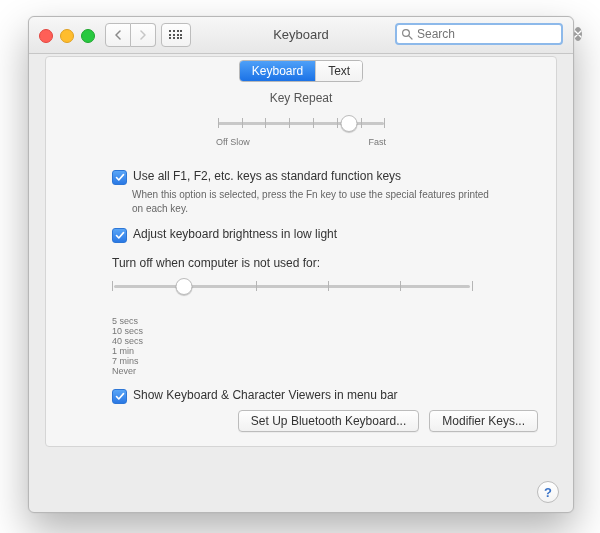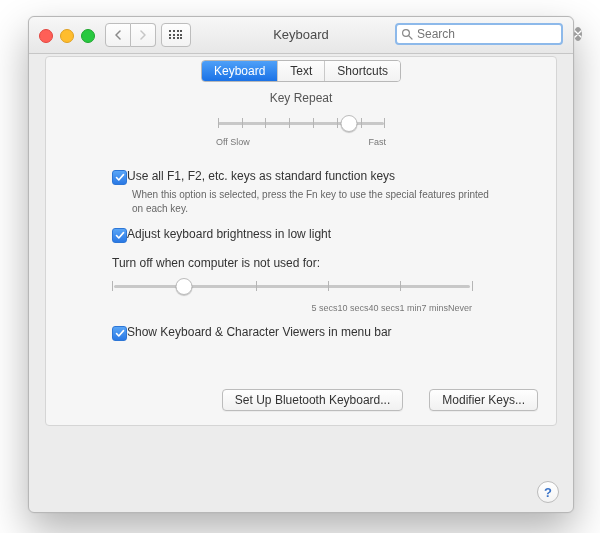--- a/index.html
+++ b/index.html
@@ -42,33 +42,33 @@
   .sliders{display:flex;justify-content:center;gap:60px;margin-top:8px;}
   .slblock{width:170px;text-align:center;}
   .slhead{color:#555;margin-bottom:8px;font-size:12px;}
   .track{position:relative;height:20px;}
   .rail{position:absolute;left:2px;right:2px;top:9px;height:3px;background:#c8c8c8;border-radius:2px;}
   .tick{position:absolute;top:5px;width:1px;height:10px;background:#b5b5b5;}
   .knob{position:absolute;top:2px;width:15px;height:15px;border-radius:50%;background:#fff;border:1px solid #bcbcbc;box-shadow:0 1px 1px rgba(0,0,0,0.2);transform:translateX(-50%);}
   .sllabels{display:flex;justify-content:space-between;font-size:9px;color:#777;margin-top:4px;}
   
   .opts{margin:22px 0 0 48px;width:380px;}
-  .chkrow{display:flex;align-items:flex-start;}
+  .chkrow{display:flex;align-items:flex-start;gap:6px;}
   .chkbox{width:13px;height:13px;border-radius:3px;background:linear-gradient(#5aa6f7,#2a78e4);border:1px solid #2d76d6;display:flex;align-items:center;justify-content:center;margin-top:1px;}
   .chkbox svg{display:block;}
   .chktxt{font-size:12px;color:#333;}
   .subtxt{font-size:10px;color:#666;margin:3px 0 0 20px;line-height:1.35;}
   .opts .gap{height:12px;}
   .plain{font-size:12px;color:#333;margin:13px 0 6px 0;}
   
   .idle{margin-top:2px;}
   .idle .track{width:360px;}
-  .idlelabels{width:360px;display:flex;justify-content:flex-end;font-size:9px;color:#777;margin-top:7px;}
-  
-  .btnrow{position:absolute;right:18px;bottom:14px;display:flex;gap:26px;justify-content:flex-end;}
+  .idlelabels{width:360px;display:flex;justify-content:flex-end;font-size:9px;color:#777;margin-top:20px;flex-direction:column;}
+  
+  .btnrow{position:absolute;right:18px;bottom:14px;display:flex;gap:10px;justify-content:flex-end;}
   .pushbtn{padding:3px 12px;border:1px solid #bcbcbc;border-radius:4px;background:linear-gradient(#fefefe,#f1f1f1);font-size:12px;color:#333;box-shadow:0 1px 0 rgba(0,0,0,0.04);}
   .help{position:absolute;right:14px;bottom:10px;width:20px;height:20px;border-radius:50%;border:1px solid #bcbcbc;background:linear-gradient(#fff,#f4f4f4);display:flex;align-items:center;justify-content:center;color:#3a73c8;font-size:13px;font-weight:600;}
 </style>
 </head>
 <body>
 <div class="screen">
 <div class="window">
 
   <div class="titlebar">
     <div class="traffic">
@@ -198,21 +198,20 @@
       <div class="btnrow">
         <div class="pushbtn">Set Up Bluetooth Keyboard...</div>
         <div class="pushbtn">Modifier Keys...</div>
       </div>
     </div>
 
     <div class="tabs" style="position:absolute;left:0;right:0;top:2px;">
       <div class="tabseg">
         <div class="tab active">Keyboard</div>
         <div class="tab">Text</div>
-        <div class="tab">Shortcuts</div>
       </div>
     </div>
 
     <div class="help">
           <span>?</span>
         </div>
   </div>
 
 </div>
 </div>

